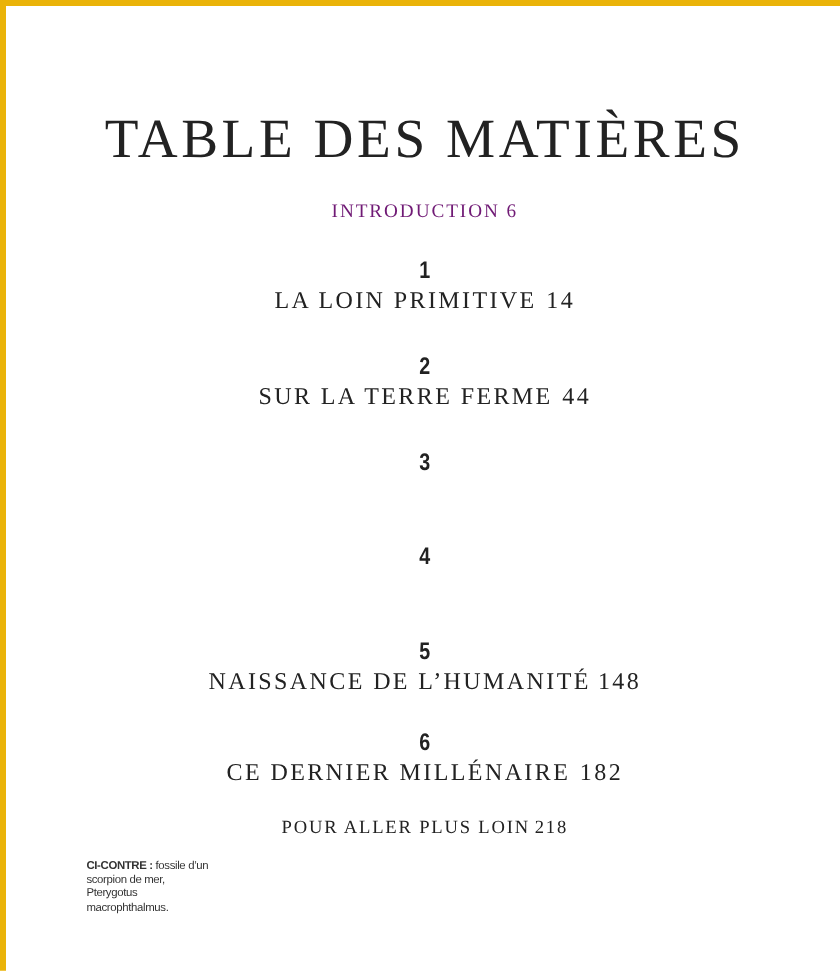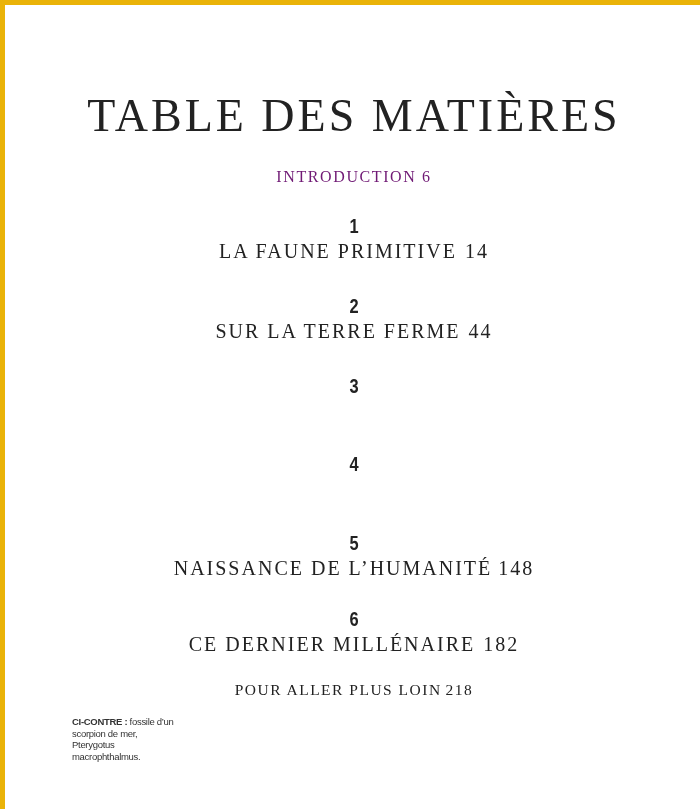--- a/index.html
+++ b/index.html
@@ -113,21 +113,21 @@
 
   <h1 class="title">TABLE DES MATIÈRES</h1>
 
   <div class="intro">
     <span>INTRODUCTION</span>
     <span>6</span>
   </div>
 
   <div class="chapter" style="top:211px;">
     <span class="chapter-num">1</span>
-    <span class="chapter-title"><span>LA FAUNE PRIMITIVE</span><span class="chapter-page">14</span></span>
+    <span class="chapter-title"><span>LA LOIN PRIMITIVE</span><span class="chapter-page">14</span></span>
   </div>
 
   <div class="chapter" style="top:291px;">
     <span class="chapter-num">2</span>
     <span class="chapter-title"><span>SUR LA TERRE FERME</span><span class="chapter-page">44</span></span>
   </div>
 
   <div class="chapter" style="top:371px;">
     <span class="chapter-num">3</span>
   </div>

